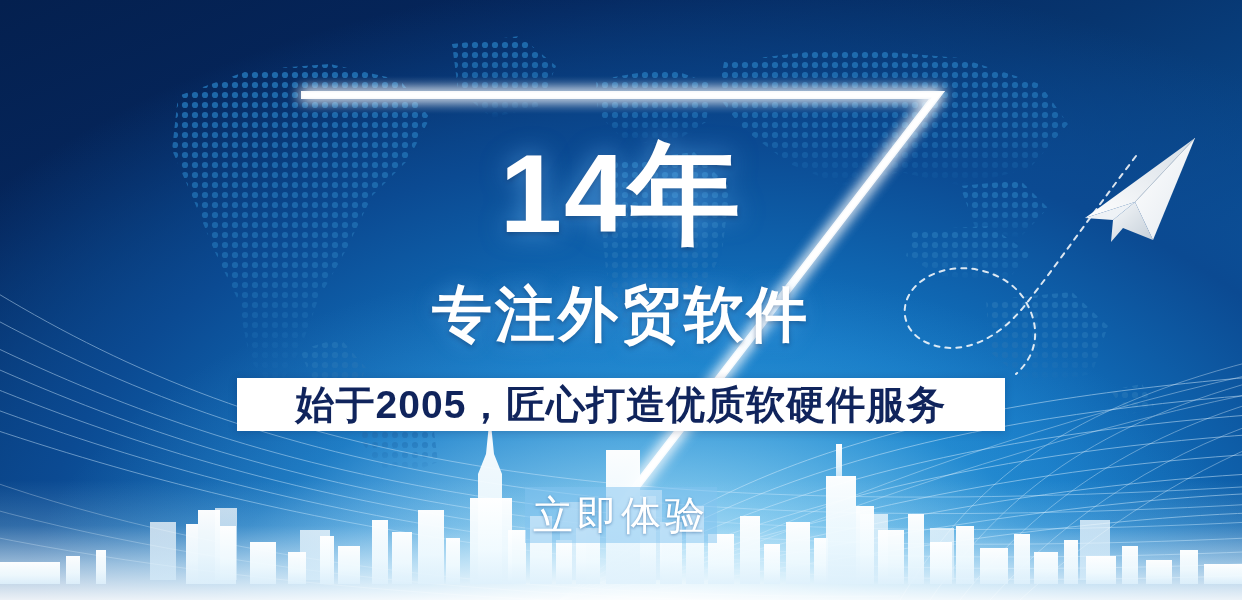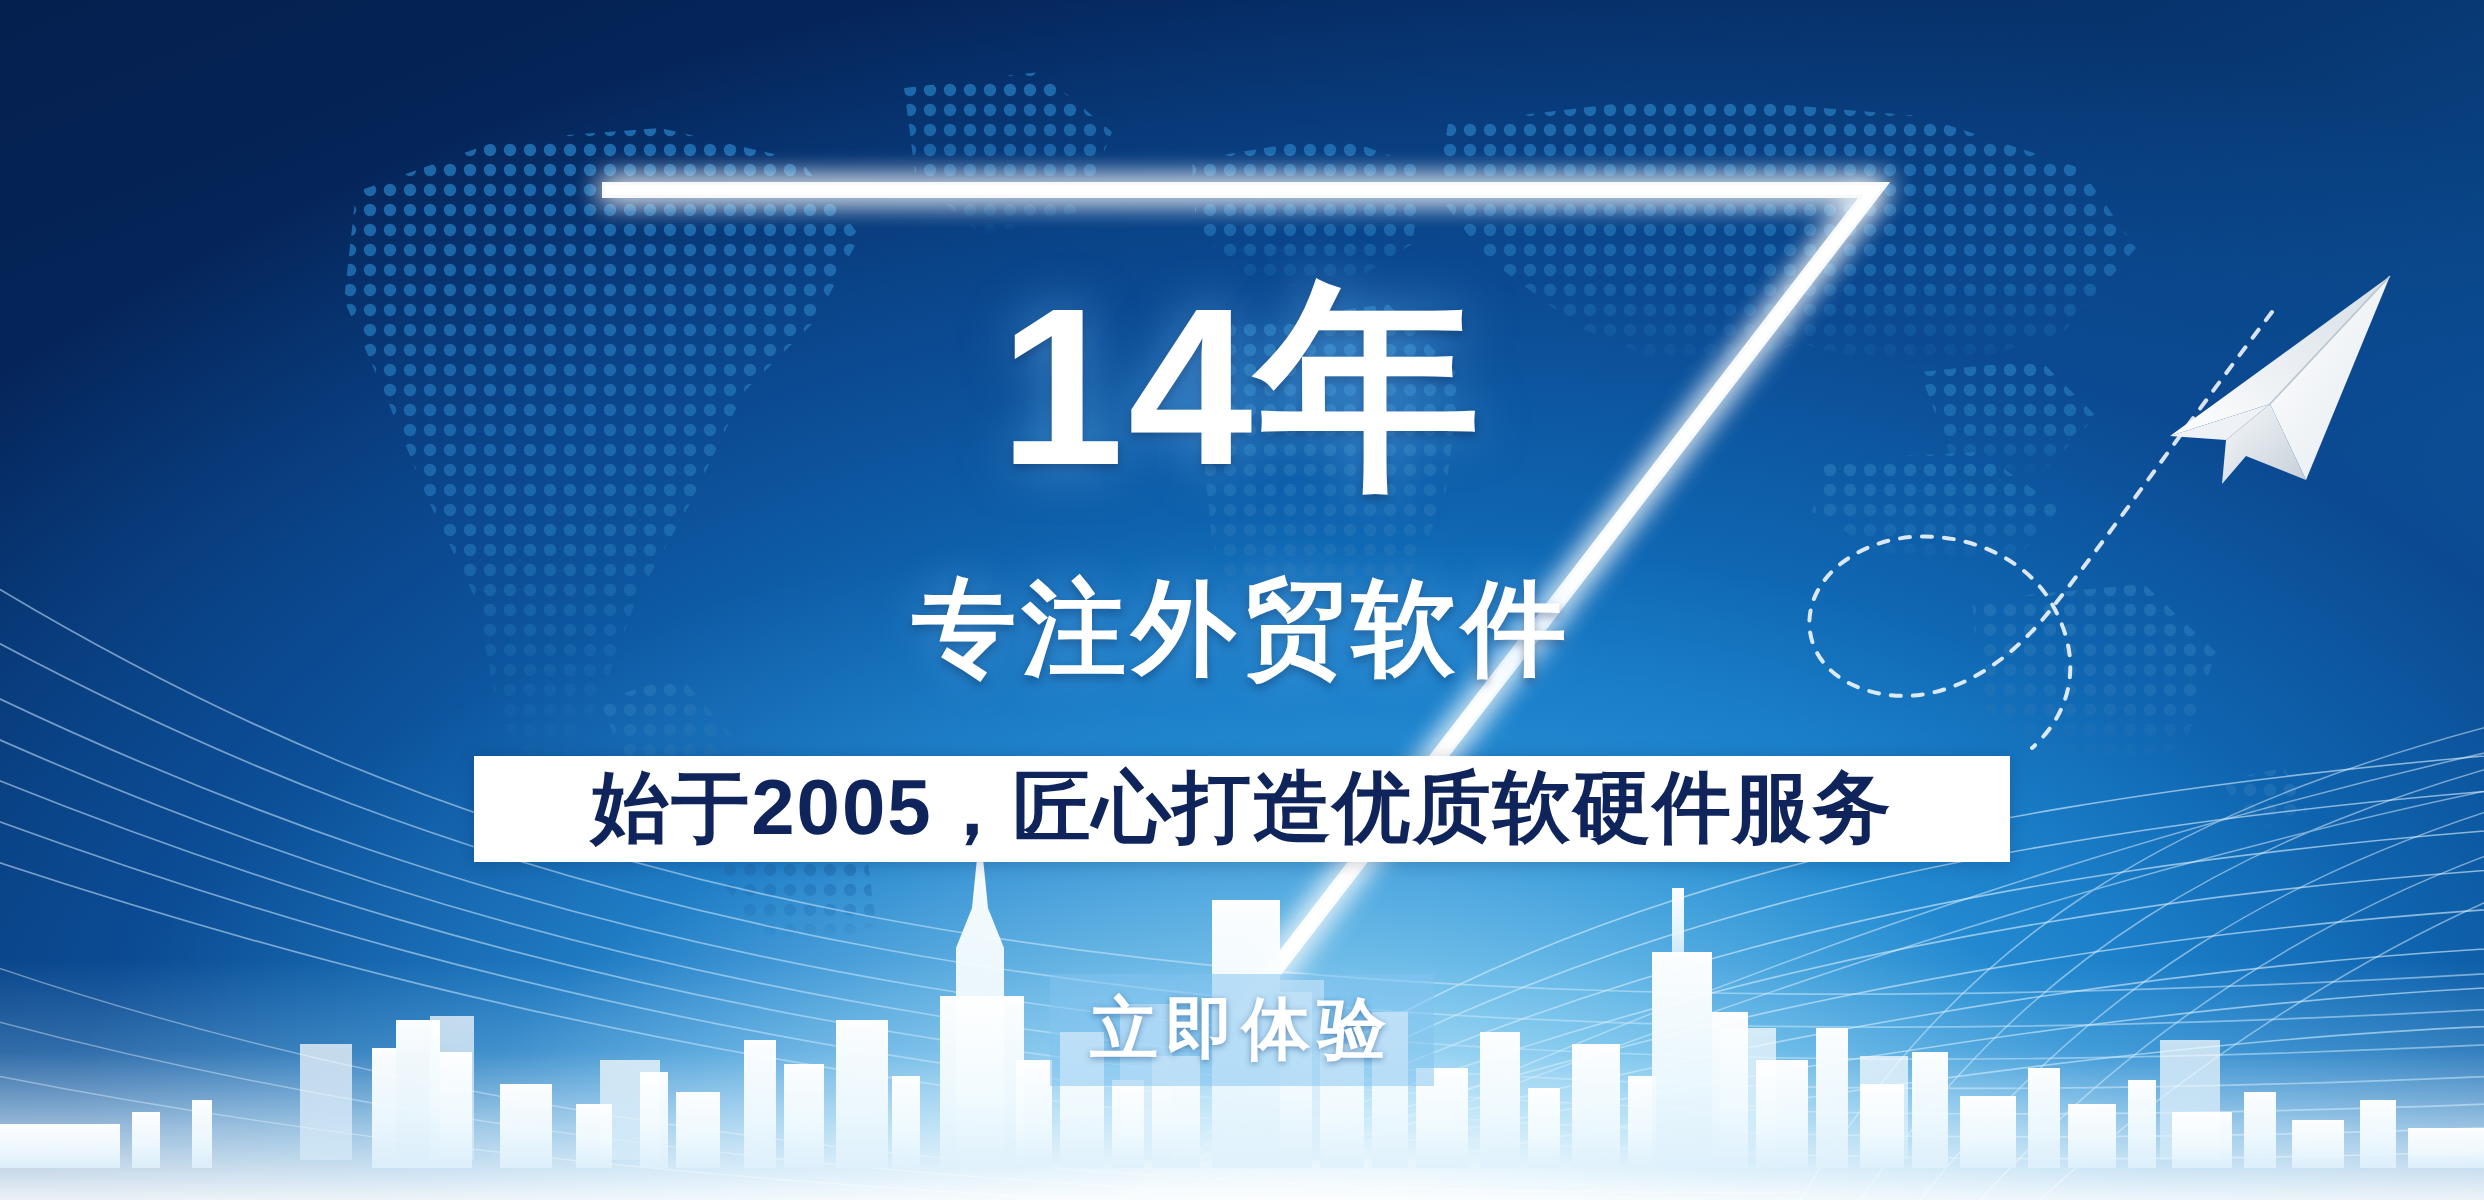--- a/index.html
+++ b/index.html
@@ -51,21 +51,21 @@
     font-size:112px;
     line-height:112px;
     font-weight:bold;
     letter-spacing:2px;
     text-shadow:0 0 26px rgba(120,195,255,.55), 0 2px 5px rgba(0,20,60,.45);
   }
   .slogan{
     position:absolute; left:0; right:0; top:278px;
     text-align:center;
     color:#ffffff;
-    font-size:52px;
+    font-size:60px;
     line-height:74px;
     font-weight:bold;
     letter-spacing:3px;
     text-shadow:0 0 22px rgba(120,195,255,.45), 0 2px 5px rgba(0,20,60,.40);
   }
 
   .subbar{
     position:absolute; left:237px; top:378px;
     width:768px; height:53px;
     background:#ffffff;
@@ -83,24 +83,24 @@
 
   .cta{
     position:absolute; left:525px; top:487px;
     width:192px; height:56px;
     background:rgba(130,195,240,.52);
     display:flex; align-items:center; justify-content:center;
     cursor:pointer;
   }
   .cta span{
     color:#ffffff;
-    font-size:34px;
+    font-size:40px;
     line-height:32px;
     letter-spacing:4px;
-    font-weight:bold;
+    font-weight:normal;
     text-shadow:0 1px 3px rgba(10,60,120,.45);
   }
 </style>
 </head>
 <body>
 
 <div class="banner">
 
   <svg class="worldmap" viewBox="0 0 1242 470" preserveAspectRatio="none">
     <defs>

